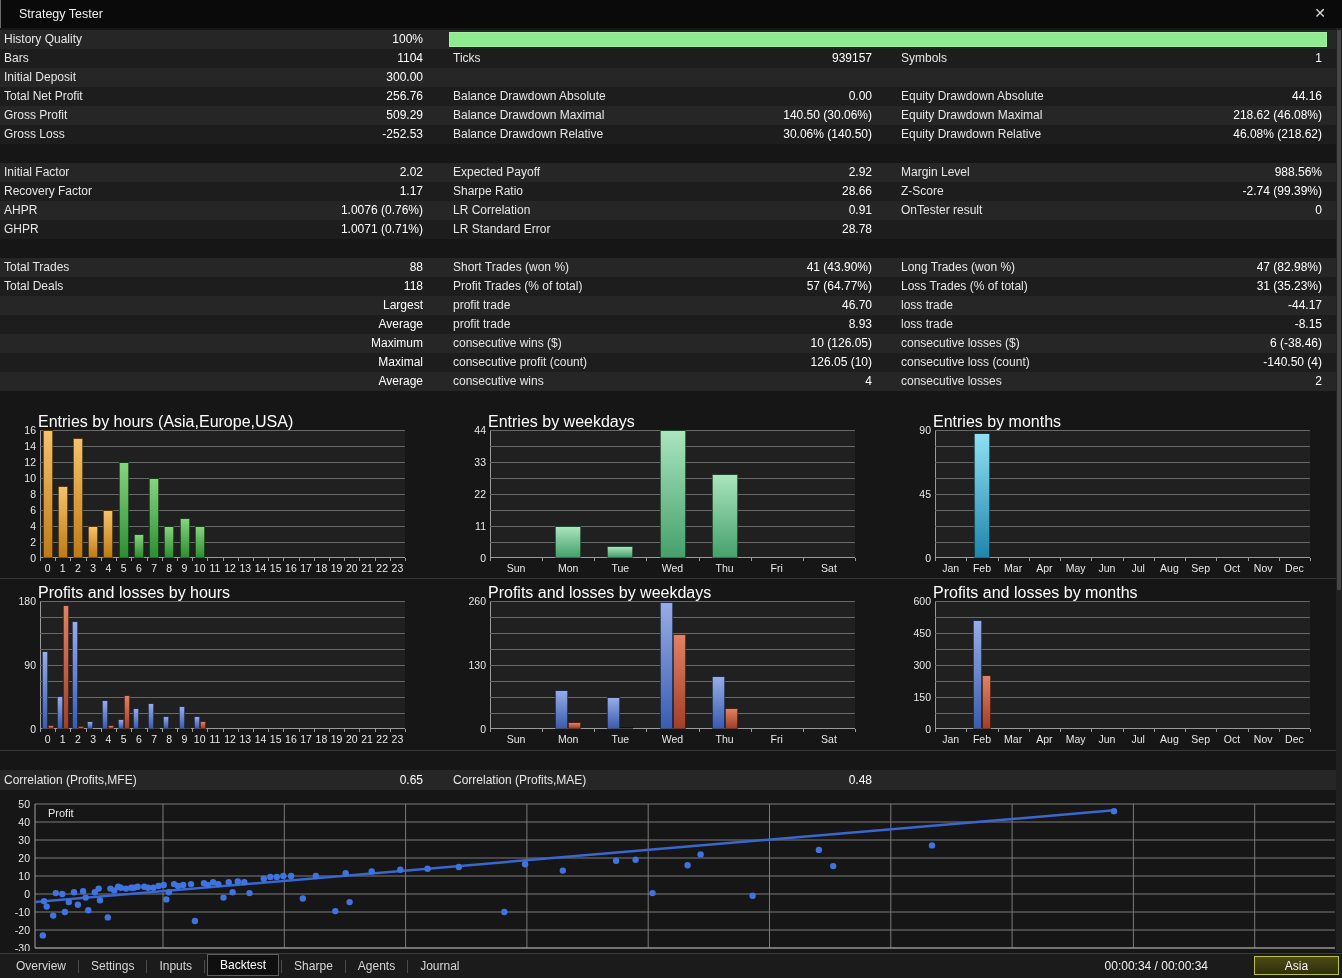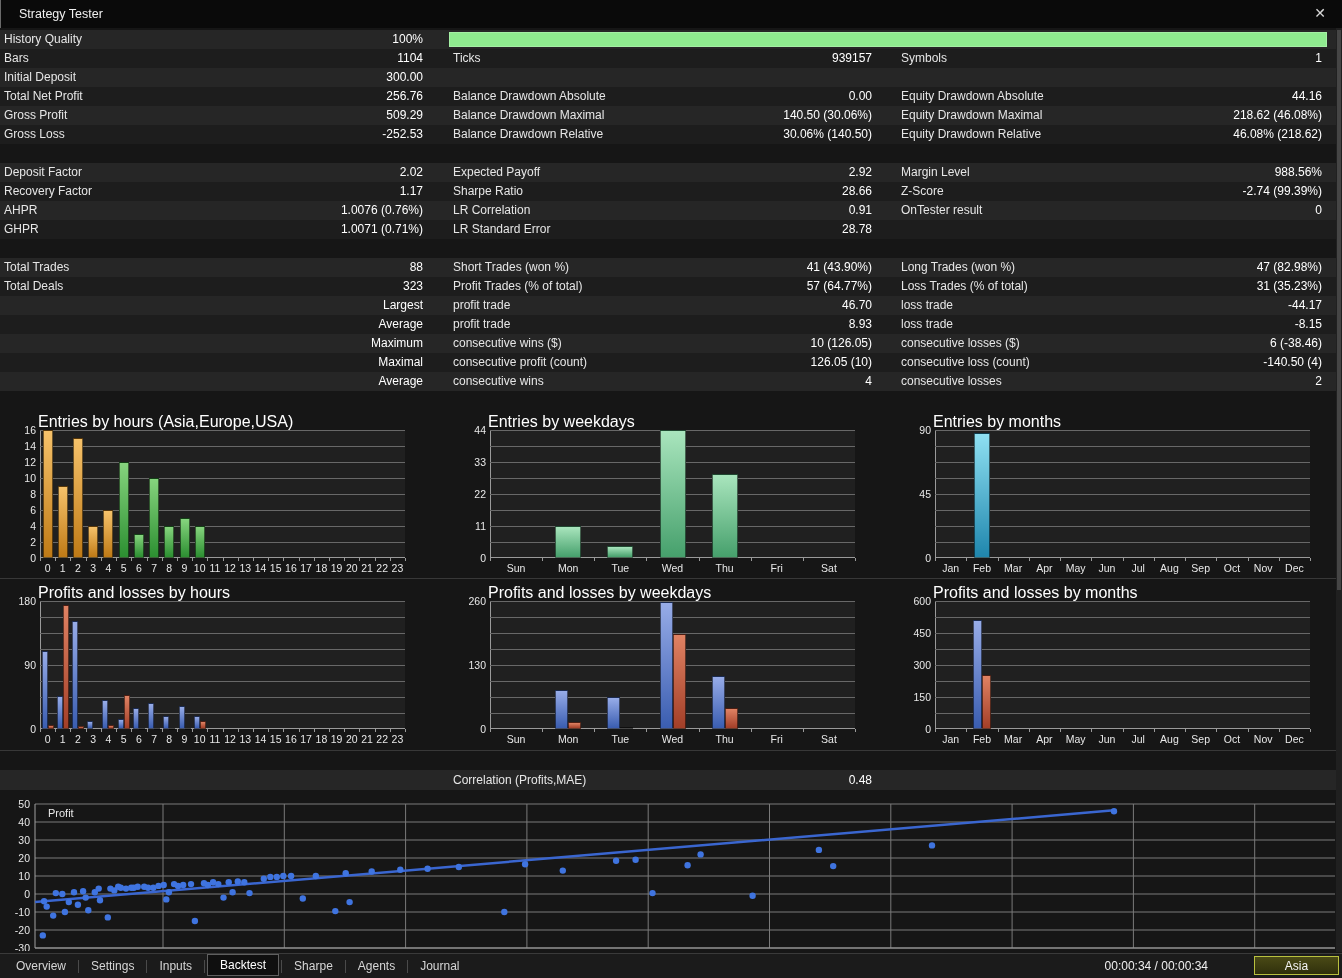--- a/index.html
+++ b/index.html
@@ -122,21 +122,21 @@
           <span class="lab">Balance Drawdown Relative</span>
           <span class="val">30.06% (140.50)</span>
         </div>
         <div class="grp g3">
           <span class="lab">Equity Drawdown Relative</span>
           <span class="val">46.08% (218.62)</span>
         </div>
       </div>
       <div class="srow" style="top: 163px; background: rgb(38, 38, 38);">
         <div class="grp g1">
-          <span class="lab">Deposit Factor</span>
+          <span class="lab">Initial Factor</span>
           <span class="val">2.02</span>
         </div>
         <div class="grp g2">
           <span class="lab">Expected Payoff</span>
           <span class="val">2.92</span>
         </div>
         <div class="grp g3">
           <span class="lab">Margin Level</span>
           <span class="val">988.56%</span>
         </div>
@@ -193,21 +193,21 @@
           <span class="val">41 (43.90%)</span>
         </div>
         <div class="grp g3">
           <span class="lab">Long Trades (won %)</span>
           <span class="val">47 (82.98%)</span>
         </div>
       </div>
       <div class="srow" style="top: 277px; background: rgb(29, 29, 29);">
         <div class="grp g1">
           <span class="lab">Total Deals</span>
-          <span class="val">323</span>
+          <span class="val">118</span>
         </div>
         <div class="grp g2">
           <span class="lab">Profit Trades (% of total)</span>
           <span class="val">57 (64.77%)</span>
         </div>
         <div class="grp g3">
           <span class="lab">Loss Trades (% of total)</span>
           <span class="val">31 (35.23%)</span>
         </div>
       </div>
@@ -604,20 +604,24 @@
         <div class="xcat" style="left: 1185px; width: 31.3px; top: 733px;">Sep</div>
         <div class="xcat" style="left: 1216.3px; width: 31.3px; top: 733px;">Oct</div>
         <div class="xcat" style="left: 1247.5px; width: 31.3px; top: 733px;">Nov</div>
         <div class="xcat" style="left: 1278.8px; width: 31.3px; top: 733px;">Dec</div>
         <div class="bar" style="left: 972.9px; top: 620.2px; width: 9px; height: 108.8px; background: linear-gradient(rgb(151, 172, 232), rgb(58, 93, 176));"></div>
         <div class="bar" style="left: 981.9px; top: 675px; width: 9px; height: 54px; background: linear-gradient(rgb(224, 130, 99), rgb(163, 63, 40));"></div>
       </div>
     </div>
   <div id="corr">
       <div class="srow" style="top: 770px; background: rgb(38, 38, 38); height: 20px; line-height: 20px;">
+        <div class="grp g1" style="height: 20px;">
+          <span class="lab">Correlation (Profits,MFE)</span>
+          <span class="val">0.65</span>
+        </div>
         <div class="grp g2" style="height: 20px;">
           <span class="lab">Correlation (Profits,MAE)</span>
           <span class="val">0.48</span>
         </div>
       </div>
     </div>
   <div id="scatterhost">
       <svg width="1342" height="158" style="position:absolute;left:0;top:793px">
         <line x1="35" y1="11" x2="1335" y2="11" stroke="#7a7a7a" stroke-width="1"></line>
         <text x="30" y="14.5" text-anchor="end" font-size="10.5" fill="#e8e8e8">50</text>

